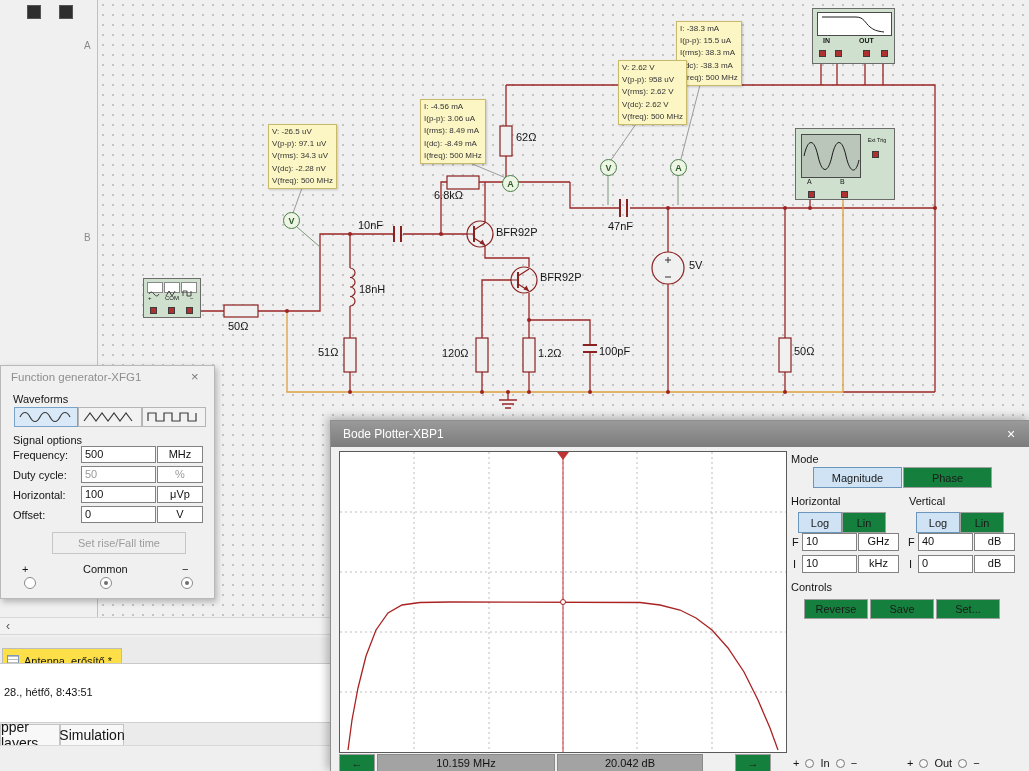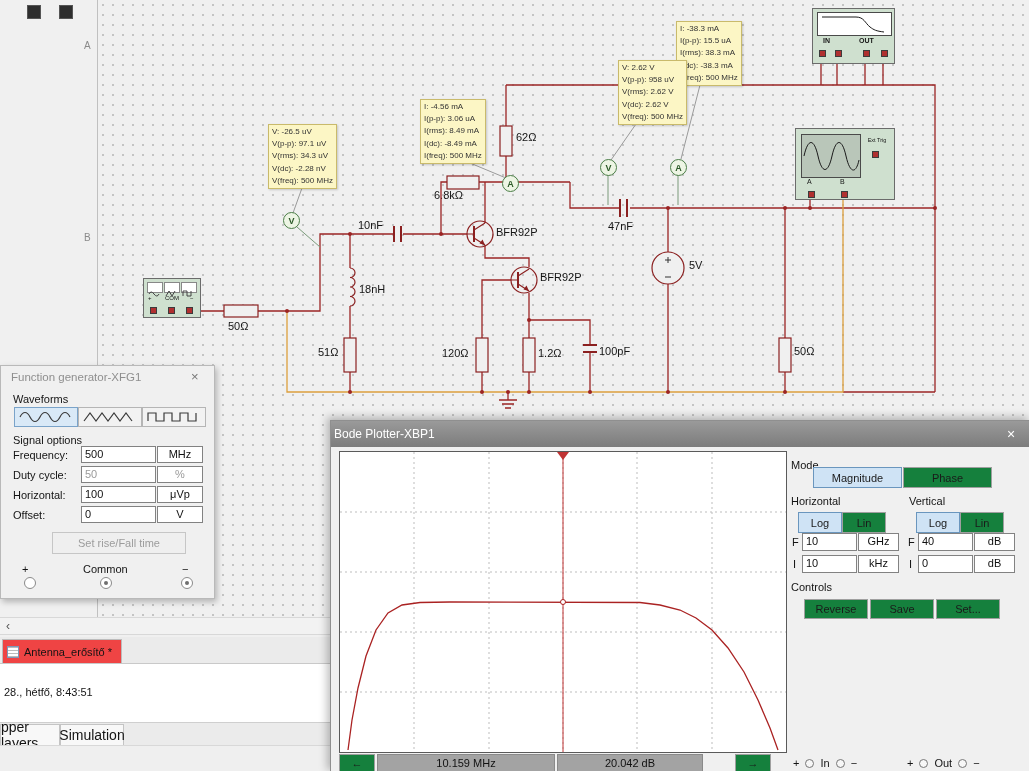--- a/index.html
+++ b/index.html
@@ -55,21 +55,21 @@
            display:flex;align-items:center;justify-content:center;color:#111}
   .panel-lbl{position:absolute;font-size:11px;color:#141414}
   .tgroup{position:absolute;display:flex;align-items:center;gap:6px;font-size:11px;color:#141414}
   .tcircle{width:7px;height:7px;border:1px solid #777;border-radius:50%;background:#f7f7f7;display:inline-block}
   
   .scrollrow{position:absolute;left:0;top:617px;width:1029px;height:16px;background:#f2f2f2;
              border-top:1px solid #d8d8d8;border-bottom:1px solid #d8d8d8}
   .scrollbtn{position:absolute;left:0;top:0;width:16px;height:16px;background:#f2f2f2;
              color:#555;font-size:12px;display:flex;align-items:center;justify-content:center}
   .tabstrip{position:absolute;left:0;top:637px;width:1029px;height:26px;background:#ebebeb}
-  .sheettab{position:absolute;left:2px;top:2px;width:118px;height:24px;background:#ef4444;
+  .sheettab{position:absolute;left:2px;top:11px;width:118px;height:24px;background:#fde047;
             border:1px solid #bcbcbc;border-bottom:none;display:flex;align-items:center}
   .sheeticon{width:10px;height:10px;border:1px solid #7d98b8;background:#fff;margin:0 5px 0 4px;
              background-image:linear-gradient(#bbb 1px,transparent 1px);background-size:100% 3px}
   .pane{position:absolute;left:0;top:663px;width:1029px;height:59px;background:#fff;border-top:1px solid #c9c9c9}
   .bottomtabs{position:absolute;left:0;top:722px;width:1029px;height:23px;background:#ebebeb;border-top:1px solid #cfcfcf}
   .btab{position:absolute;top:1px;height:20px;background:#f8f8f8;border:1px solid #c4c4c4;
         font-size:14px;display:flex;align-items:center;justify-content:center}
   .statusbar{position:absolute;left:0;top:745px;width:1029px;height:26px;background:#efefef;border-top:1px solid #d8d8d8}
 </style>
 </head>
@@ -320,42 +320,42 @@
     <span class="grp-lbl" style="left:21px;top:197px">+</span>
     <span class="grp-lbl" style="left:82px;top:197px">Common</span>
     <span class="grp-lbl" style="left:181px;top:197px">−</span>
     <div class="radio" style="left:23px;top:211px"></div>
     <div class="radio dot" style="left:99px;top:211px"></div>
     <div class="radio dot" style="left:180px;top:211px"></div>
   </div>
 
   <div class="dlg-bp">
     <div class="bp-title">
-      <span style="padding-left:3px">Bode Plotter-XBP1</span>
+      <span style="padding-left:12px">Bode Plotter-XBP1</span>
       <span class="closex" style="left:676px;top:0;color:#fff;font-size:14px">×</span>
     </div>
 
     <div class="bp-plot">
       <svg width="446" height="300">
         <g stroke="#bdbdbd" stroke-width="1" stroke-dasharray="2,3">
           <path d="M74,0 V300 M149,0 V300 M223,0 V300 M297,0 V300 M372,0 V300 M0,60 H446 M0,120 H446 M0,180 H446 M0,240 H446"></path>
         </g>
         <path d="M8,298 L12,268 L18,236 L26,204 L36,178 L48,161 L62,153 L80,150.5 L110,150 L300,150.5 L320,153 L340,158 L356,166 L372,178 L388,196 L404,220 L418,248 L430,276 L438,298" stroke="#aa2222" stroke-width="1.3" fill="none"></path>
         <path d="M223,0 V300" stroke="#c03333" stroke-width="1"></path>
         <polygon points="217,0 229,0 223,8" fill="#c03333"></polygon>
         <circle cx="223" cy="150" r="2.5" fill="#fff" stroke="#aa2222"></circle>
       </svg>
     </div>
 
     <div class="btn" style="left:8px;top:333px;width:34px;height:16px">←</div>
     <div class="readout" style="left:46px;top:333px;width:176px;height:16px">10.159 MHz</div>
     <div class="readout" style="left:226px;top:333px;width:144px;height:16px">20.042 dB</div>
     <div class="btn" style="left:404px;top:333px;width:34px;height:16px">→</div>
 
-    <span class="panel-lbl" style="left:460px;top:38px">Mode</span>
+    <span class="panel-lbl" style="left:460px;top:32px">Mode</span>
     <div class="btn sel" style="left:482px;top:46px;width:87px;height:19px">Magnitude</div>
     <div class="btn" style="left:572px;top:46px;width:87px;height:19px">Phase</div>
 
     <span class="panel-lbl" style="left:460px;top:74px">Horizontal</span>
     <span class="panel-lbl" style="left:578px;top:74px">Vertical</span>
     <div class="btn sel" style="left:467px;top:91px;width:42px;height:19px">Log</div>
     <div class="btn" style="left:511px;top:91px;width:42px;height:19px">Lin</div>
     <div class="btn sel" style="left:585px;top:91px;width:42px;height:19px">Log</div>
     <div class="btn" style="left:629px;top:91px;width:42px;height:19px">Lin</div>
 

